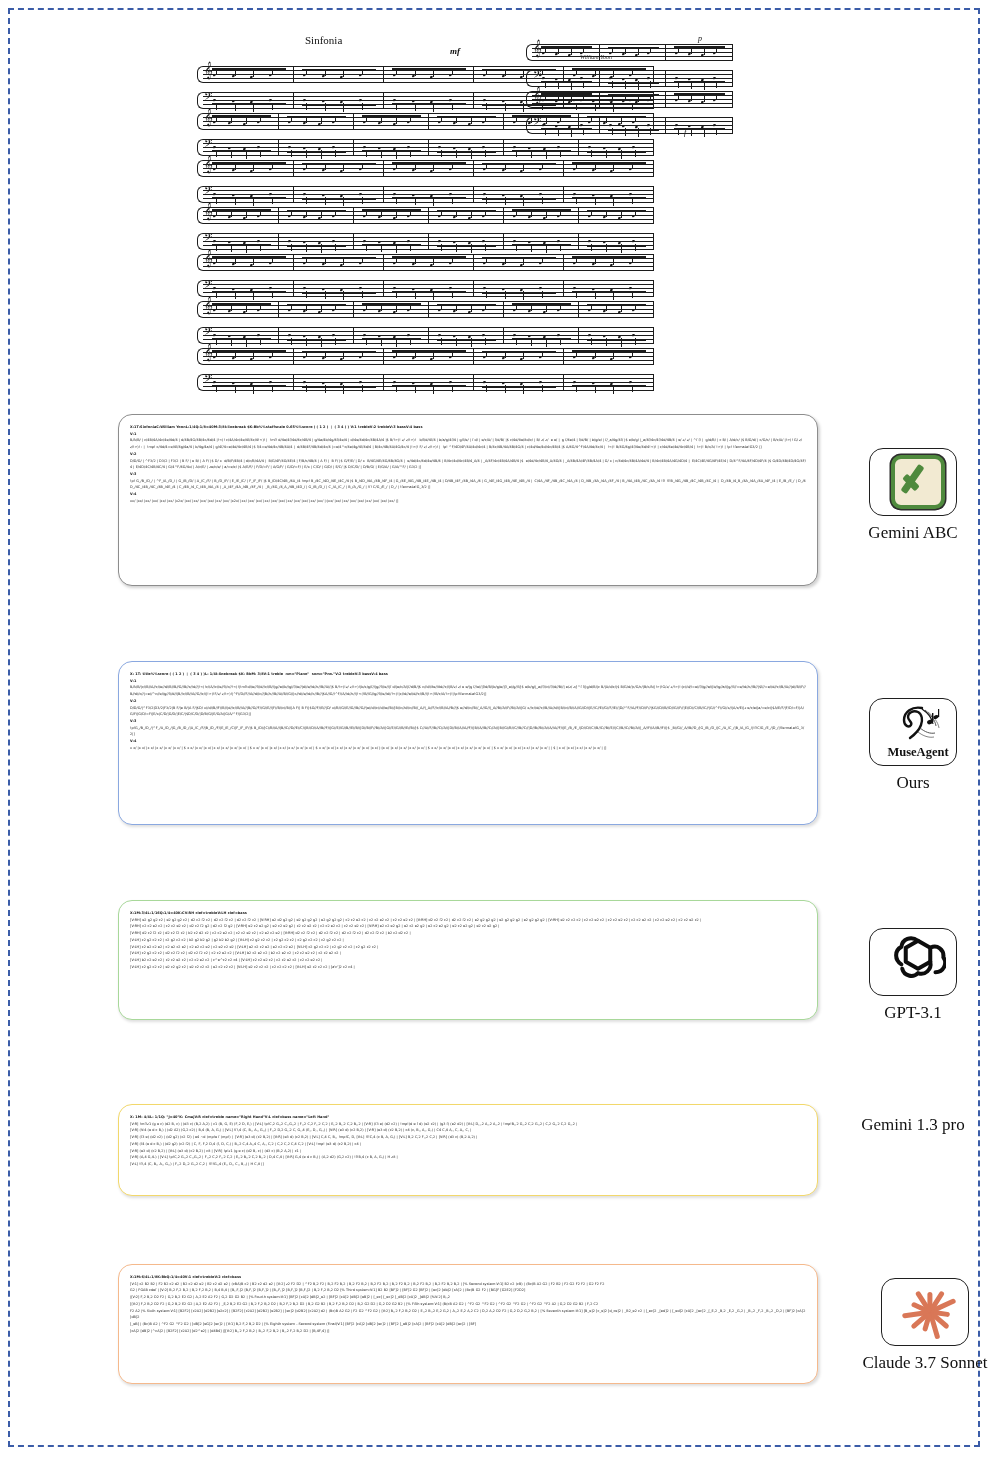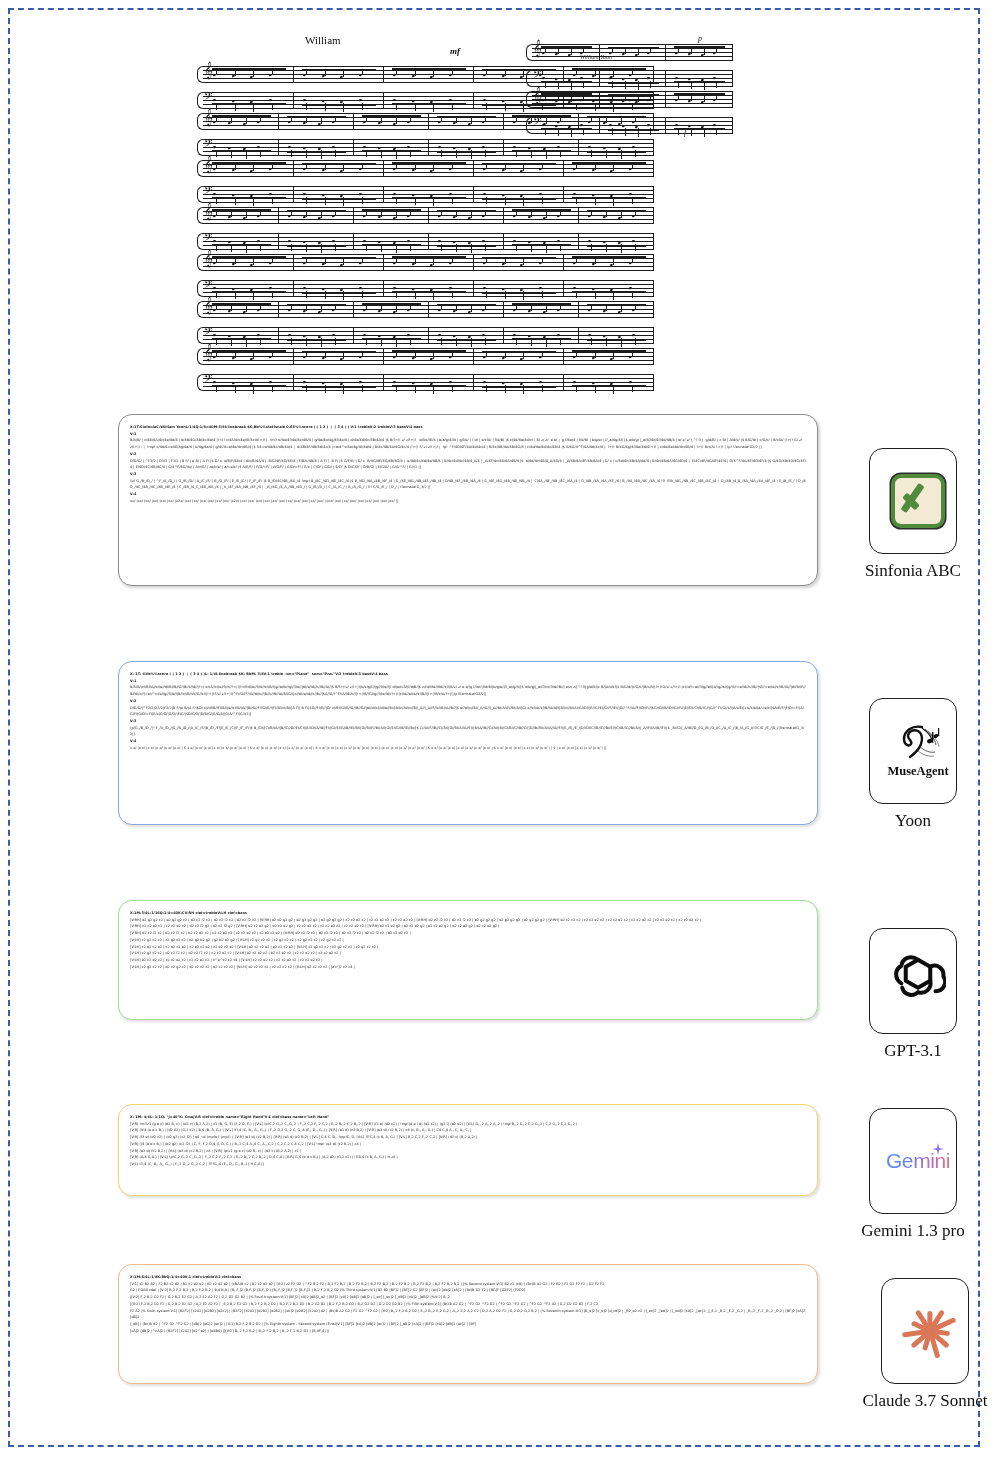--- a/index.html
+++ b/index.html
@@ -30,21 +30,21 @@
   .beam{position:absolute;height:1.6px;background:#1c1c1c;}
   .nh{position:absolute;width:3.2px;height:2.3px;background:#1c1c1c;border-radius:60% / 50%;transform:rotate(-20deg);}
   .stem{position:absolute;width:0.9px;background:#1c1c1c;}
   .abcbox{position:absolute;border-radius:14px;box-sizing:border-box;background:#fff;overflow:hidden;}
   .abcbox .inner{padding:9px 11px;}
   .abctext{font-family:"DejaVu Sans",sans-serif;font-size:3.45px;line-height:1.95;color:#1a1a1a;white-space:pre-wrap;word-break:break-all;letter-spacing:0.01em;}
   .abctext.hdr{font-weight:bold;}
   .vlabel{font-family:"DejaVu Sans",sans-serif;font-size:3.45px;line-height:1.95;color:#1a1a1a;font-weight:bold;}
 
   .logowrap{position:absolute;width:150px;text-align:center;}
-  .logobox{width:88px;height:106px;margin:0 auto;border:1.4px solid #1f1f1f;border-radius:14px;background:#fff;display:flex;align-items:center;justify-content:center;box-sizing:border-box;padding-left:10px;}
+  .logobox{width:88px;height:68px;margin:0 auto;border:1.4px solid #1f1f1f;border-radius:14px;background:#fff;display:flex;align-items:center;justify-content:center;box-sizing:border-box;padding-left:10px;}
   .logocap{margin-top:7px;font-family:"Liberation Serif",serif;font-size:17px;color:#111;white-space:nowrap;}
 
   
   .b-correct{border:1.6px solid #8d8d8d;box-shadow:1.5px 2px 3px rgba(0,0,0,0.18);}
   .b-ours{border:1.6px solid #8aa8e0;box-shadow:1.5px 2px 3px rgba(0,0,0,0.13);}
   .b-gpt{border:1.6px solid #a8d89a;box-shadow:1.5px 2px 3px rgba(0,0,0,0.13);}
   .b-gem{border:1.6px solid #f2d86b;box-shadow:1.5px 2px 3px rgba(0,0,0,0.13);}
   .b-claude{border:1.6px solid #f5b98c;box-shadow:1.5px 2px 3px rgba(0,0,0,0.13);}
 
   
@@ -56,21 +56,21 @@
   .gem-text{font-family:"Liberation Sans",sans-serif;font-size:21px;font-weight:normal;letter-spacing:-0.4px;}
   .claude-burst{position:relative;width:62px;height:62px;}
   .claude-burst span{position:absolute;left:50%;top:50%;width:5.2px;height:27px;background:#d97757;border-radius:3px;transform-origin:50% 100%;}
 </style>
 </head>
 <body>
 
 <div class="page-frame"></div>
 
 <div class="score-area">
-  <div class="score-title">William</div>
+  <div class="score-title">Sinfonia</div>
   <div class="score-dyn">mf</div>
   <div class="score-composer">William Yoon</div>
   <div id="left-systems" style="position: absolute; left: 18px; top: 38px; width: 450px;">
       <div class="sys" style="width: 450px;">
         <div class="stafflines" style="margin-top: 0px;">
           <i></i>
           <i></i>
           <i></i>
           <i></i>
           <i></i>
@@ -1150,21 +1150,21 @@
     <div class="abctext">xx/ |xx/ |xx/ |xx/ |xx/ |xx/ |x2x/ |xx/ |xx/ |xx/ |xx/ |xx/ |xx/ |x2x/ |xx/ |xx/ |xx/ |xx/ |xx/ |xx/ |xx/ |xx/ |xx/ |xx/ |xx/ |:|xx/ |xx/ |xx/ |xx/ |xx/ |xx/ |xx/ |xx/ |xx/ |]</div>
   </div>
 </div>
 <div class="logowrap" style="left:838px;top:448px;">
   <div class="logobox">
     <div class="chk-outer">
       <div class="chk-mark"></div>
         <div class="chk-mark2"></div>
     </div>
   </div>
-  <div class="logocap">Sinfonia  ABC</div>
+  <div class="logocap">Gemini  ABC</div>
 </div>
 
 <div class="abcbox b-ours" style="left:118px;top:661px;width:700px;height:164px;">
   <div class="inner">
     <div class="abctext hdr">X: 1T: title%%score ( ( 1 2 )  |  ( 3 4 ) )L: 1/4I:linebreak $K: BbM: 3/8V:1 treble  nm="Piano"  snm="Pno."V:2 trebleV:3 bassV:4 bass</div>
     <div class="vlabel">V:1</div>
     <div class="abctext">B/A/B/|c//B//A//c//e//d//B//B//G//B//c//d//|!&lt;(!c//A//c//e//f//c//!&lt;)!|!mf!d//e//f//d//c//B//|g//a//b//g//f//e//|d//e//d//c//B//A//|$ B/!&gt;(!z/ z/!&gt;)!|b/x/g/f//|g//f//e//|f d/|e/c/A/|f/d/B/|$ c//d//8e//8d//c//|B/z/ z/ e e/|g f//e//|f/d/B/|b/g/e/|f/_a//g//f/|$ e/b/g/|_a//f//c//f//d//B//| e/z/ z/|^f f/|g/d/B/|c B/|A/d/c/|$ B/G/d/|c/G/c/|B/c/A/|!&gt;(!G/z/ z/!&gt;)!:|c//d//=e//f//g//a//|b//g//a//|g//f//=e//d//c//B//|$f//=e//d//c//B//A//|d//B//F//B//d//c//|=e//^c//e//g//f//d//|B//c//B//A//G//c//|!&gt;(!F/z/ z/!&gt;)!|^F//D//F//A//d//c//|B//c//B//A//B//G//|c//d//e//d//c//B//|$A//G//^F//A//d//c//|!&lt;(!B//G//g//f//e//d//!&lt;)!|c//d//e//d//c//B//|!&gt;(!B/c/A/!&gt;)!|!p!!fermata!G3/2|]</div>
     <div class="vlabel">V:2</div>
     <div class="abctext">D/D/G/|^F3/2|D3/2|F3/2|B F/|e B/|A F/|$D/ x//d//B//F//B//|d//c//B//A//|B//G//F//G//E//|F//B//c//B//|A F/| B F/|$G//F//E//|D/ x//B//G//E//G//B//G//|e//d//c//d//e//B//|B//c//d//c//B//_A//|_A//F//c//B//A//B//|$ e//d//c//B//_A//G//|_A//B//A//F//B//A//|G/ x//c//d//c//B//A//d//|B//c//B//A//G//D//|E//C//E//G//F//E//|D//^F//A//F//D//F//|$G//D//B//D//G//F//|E//D//C//B//C//|G//^F//G//x//|A/c/E/|z e/c/e/|a/=e/c/|$A/E/F/|F/D/=F/|A/G/F/|G/D/=F/|E/x|C/D/|G/D/|E/C/|$D/C/D/|D/B/G/|E/G/A/|G/A/^F/|G3/2|]</div>
     <div class="vlabel">V:3</div>
@@ -1184,21 +1184,21 @@
         <path d="M28 24 C33 28 38 30 43 29" fill="none" stroke="#555" stroke-width="1"></path>
         <path d="M26 28 C31 32 37 34 42 33" fill="none" stroke="#777" stroke-width="0.9"></path>
         <ellipse cx="38" cy="18" rx="3" ry="2.2" fill="#111" transform="rotate(-20 38 18)"></ellipse>
         <rect x="40" y="9" width="1.4" height="9" fill="#111"></rect>
         <ellipse cx="44" cy="13" rx="2.6" ry="1.9" fill="#111" transform="rotate(-20 44 13)"></ellipse>
         <rect x="46" y="5" width="1.2" height="8" fill="#111"></rect>
       </svg>
       <div class="muse-name">MuseAgent</div>
     </div>
   </div>
-  <div class="logocap">Yoon</div>
+  <div class="logocap">Ours</div>
 </div>
 
 <div class="abcbox b-gpt" style="left:118px;top:900px;width:700px;height:120px;">
   <div class="inner">
     <div class="abctext hdr">X:1M:3/4L:1/16Q:1/4=40K:CV:RH clef=trebleV:LH clef=bass</div>
     <div class="abctext">[V:RH] e2 g2 g2 c2 | e2 g2 g2 c2 | d2 c2 f2 c2 | d2 c2 f2 c2 | d2 c2 f2 c2 | [V:RH] e2 d2 g2 g2 | e2 g2 g2 g2 | e2 g2 g2 g2 | c2 c2 e2 c2 | c2 c2 e2 c2 | c2 c2 e2 c2 | [V:RH] d2 c2 f2 c2 | d2 c2 f2 c2 | e2 g2 g2 g2 | e2 g2 g2 g2 | e2 g2 g2 g2 | [V:RH] e2 c2 c2 c2 | c2 c2 e2 c2 | c2 c2 e2 c2 | c2 c2 e2 c2 | c2 c2 e2 c2 | c2 c2 e2 c2 |</div>
     <div class="abctext">[V:RH] c2 c2 e2 c2 | c2 c2 e2 c2 | d2 c2 f2 g2 | d2 c2 f2 g2 | [V:RH] e2 c2 e2 g2 | e2 c2 e2 g2 | c2 c2 e2 c2 | c2 c2 e2 c2 | c2 c2 e2 c2 | [V:RH] e2 c2 e2 g2 | e2 c2 e2 g2 | e2 c2 e2 g2 | e2 c2 e2 g2 | e2 c2 e2 g2 |</div>
     <div class="abctext">[V:RH] d2 c2 f2 c2 | d2 c2 f2 c2 | b2 c2 d2 c2 | c2 c2 e2 c2 | c2 c2 e2 c2 | c2 e2 c2 e2 | [V:RH] d2 c2 f2 c2 | d2 c2 f2 c2 | d2 c2 f2 c2 | d2 c2 f2 c2 | b2 c2 d2 c2 |</div>
     <div class="abctext">[V:LH] c2 g2 c2 c2 | c2 g2 c2 c2 | b2 g2 b2 g2 | g2 b2 b2 g2 | [V:LH] c2 g2 c2 c2 | c2 g2 c2 c2 | c2 g2 c2 c2 | c2 g2 c2 c2 |</div>
     <div class="abctext">[V:LH] c2 e2 c2 e2 | c2 e2 c2 e2 | c2 e2 c2 e2 | c2 e2 c2 e2 | [V:LH] e2 c2 c2 e2 | e2 c2 c2 e2 | [V:LH] c2 g2 c2 c2 | c2 g2 c2 c2 | c2 g2 c2 c2 |</div>
@@ -1229,28 +1229,20 @@
     <div class="abctext">[V:R] !mf!z1 (g e c) (d2 B, c) | (d3 c) (B,2 A,2) | c1 (B, G, E) (F,2 D, E,) | [V:L] !p!C,2 G,,2 C,,G,,2 | F,,2 C,2 F,,2 C,2 | E,,2 B,,2 C,2 B,,2 | [V:R] (f3 e) (d2 c2) | !mp!(d e f d) (e2 c2) | (g3 f) (e2 d2) | [V:L] D,,,2 A,,2 A,,2 | !mp!B,,2 G,,2 C,2 G,,2 | C,2 G,,2 C,2 G,,2 |</div>
     <div class="abctext">[V:R] (V:4 (e d c B,) | (d2 A2) (G,2 c2) | B,4 (B, A, G,) | [V:L] !f!,4 (C, B,, A,, G,,) | F,,2 D,2 G,,2 C, G,,4 (E,, D,, G,,) | [V:R] (e3 d) (c2 B,2) | [V:R] (e3 d) (c2 B,2) | c4 (c, B,, A,, G,) | C4 C,4 A,, C, A,, C, |</div>
     <div class="abctext">[V:R] (f3 e) (d2 c2) | (d2 g2) (c2 f2) | e4 ~d (mp!e f (mp!) |  [V:R] (e3 d) (c2 B,2) | [V:R] (e3 d) (c2 B,2) | [V:L] C,4 C, B,, !mp!C, D, [V:L] !f!C,4 (c B, A, G,) | [V:L] B,2 C,2 F,,2 C,2 | [V:R] (d3 c) (B,2 A,2) |</div>
     <div class="abctext">[V:R] (f4 (e d c B,) | (d2 g2) (c2 f2) | C, F, F,2 D,4 (f, D, C,) | B,,2 C,4 A,,4 C, A,, C,2 | C,2 C,2 C,4 C,2 | [V:L] !mp! (e3 d) (c2 B,2) | c4 |</div>
     <div class="abctext">[V:R] (e3 d) (c2 B,2) | [V:L] (e3 d) (c2 B,2) | c8 | [V:R] !p!z1 (g e c) (d2 B, c) | (d3 c) (B,2 A,2) | c1 |</div>
     <div class="abctext">[V:R] (A,4 G,4-) | [V:L] !p!C,2 G,,2 C,,G,,2 | F,,2 C,2 F,,2 C,2 | E,,2 B,,2 C,2 B,,2 | D,4 C,4 | [V:R] G,4 (e d c B,) | (A,2 d2) (G,2 c2) | !f!B,4 (c B, A, G,) | H z8 |</div>
     <div class="abctext">[V:L] !f!,4 (C, B,, A,, G,,) | F,,2 D,,2 G,,2 C,2 | !f!!G,,4 (E,, D,, C,, B,,) | H C,8 |]</div>
   </div>
 </div>
 <div class="logowrap" style="left:838px;top:1108px;">
-  <div class="logobox">
-    <div style="position:relative;">
-      <span class="gem-text" style="background:linear-gradient(90deg,#4e8df5 0%,#6f7ef0 35%,#9b6fe0 60%,#d96a9a 85%,#e0736f 100%);-webkit-background-clip:text;background-clip:text;color:transparent;">Gemini</span>
-      <svg width="12" height="12" viewBox="0 0 12 12" style="position:absolute;right:6px;top:-6px;" aria-hidden="true">
-        <path d="M6 0 L7.1 4.9 L12 6 L7.1 7.1 L6 12 L4.9 7.1 L0 6 L4.9 4.9 Z" fill="#8a6fe8"></path>
-      </svg>
-    </div>
-  </div>
   <div class="logocap">Gemini 1.3 pro</div>
 </div>
 
 <div class="abcbox b-claude" style="left:118px;top:1264px;width:700px;height:120px;">
   <div class="inner">
     <div class="abctext hdr">X:1M:6/4L:1/8K:BbQ:1/4=40V:1 clef=trebleV:2 clef=bass</div>
     <div class="abctext">[V:1] c2 B2 B2 | F2 B2 c2 d2 | B2 c2 d2 e2 | B2 c2 d2 e2 | (cBA)B c2 | B2 c2 d2 e2 | [V:2] z2 F2 D2 | ^F2 B,2 F2 | B,2 F2 B,2 | B,2 F2 B,2 | B,2 F2 B,2 | B,2 F2 B,2 | B,2 F2 B,2 | B,2 F2 B,2 B,2 | [% Second system:V:1] B2 c2 (cB) | (Bc)B A2 G2 | F2 B2 | F2 G2 F2 F2 | G2 F2 F2</div>
     <div class="abctext">G2 | FGAB cdef | [V:2] B,2 F,2 B,2 | B,2 F,2 B,2 | B,4 B,4 | [B,,F,]2 [B,F,]2 [B,F,]2 | [B,,F,]2 [B,F,]2 [B,F,]2 | B,2 F,2 B,2 D2 [% Third system:V:1] B2 B2 [BF]2 | [BF]2 G2 [BF]2 | [ec]2 [db]2 [cA]2 | (Bc)B G2 F2 | [BG]F [G2E2] [F2D2]</div>
     <div class="abctext">|[V:2] F,2 B,2 D2 F2 | G,2 B,2 E2 G2 | A,2 E2 A2 F2 | G,2 D2 G2 B2 | [% Fourth system:V:1] [BF]2 [cA]2 [dB]2_e2 | [BF]2 [cA]2 [dB]2 [eB]2 | [_ec] [_ec]2 [_dB]2 [cA]2 _[dB]2 [%V:2] B,,2</div>
     <div class="abctext">[[V:2] F,2 B,2 D2 F2 | G,2 B,2 E2 G2 | A,2 E2 A2 F2 | _E,2 B,2 E2 G2 | B,2 F,2 B,2 D2 | B,2 F,2 B,2 D2 | B,2 G2 B2 | B,2 F,2 B,2 D2 | B,2 G2 D2 | G,2 D2 G2 B2 | [% Fifth system:V:1] (B(cB A2 G2 | ^F2 G2 ^F2 G2 | ^F2 G2 ^F2 G2 | ^F2 G2 ^F2 A2 | G,2 D2 G2 B2 | F,2 C2</div>

